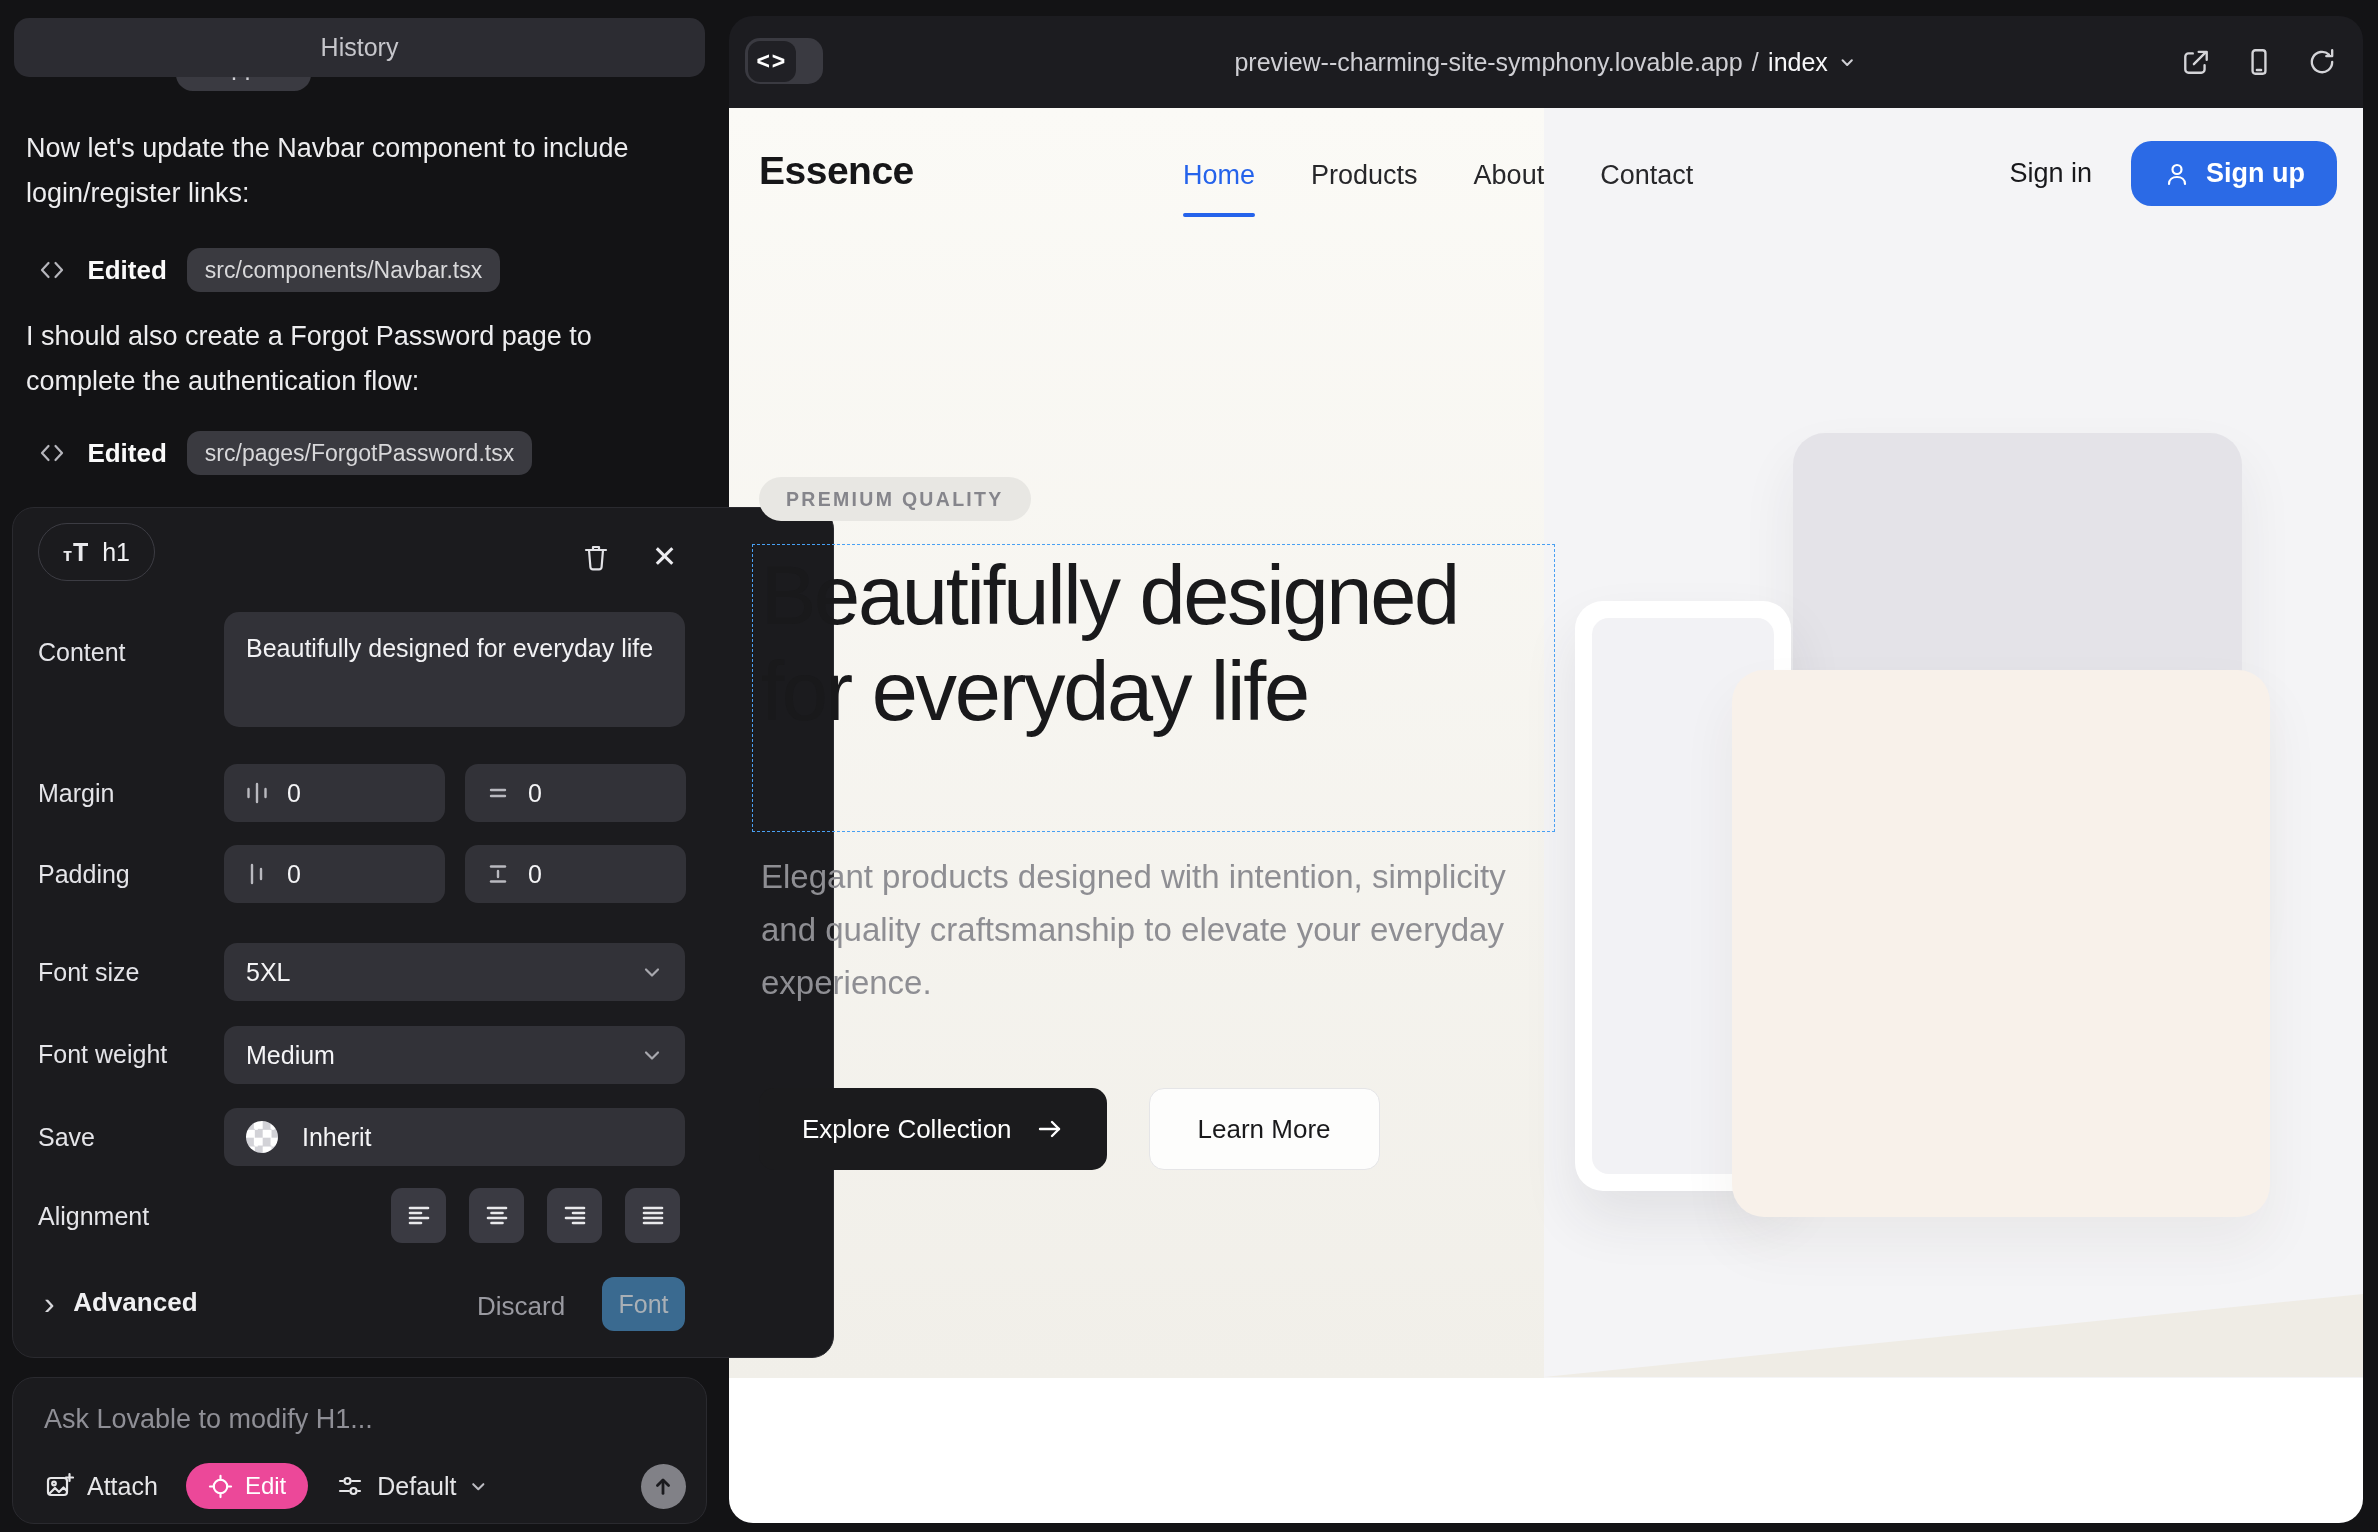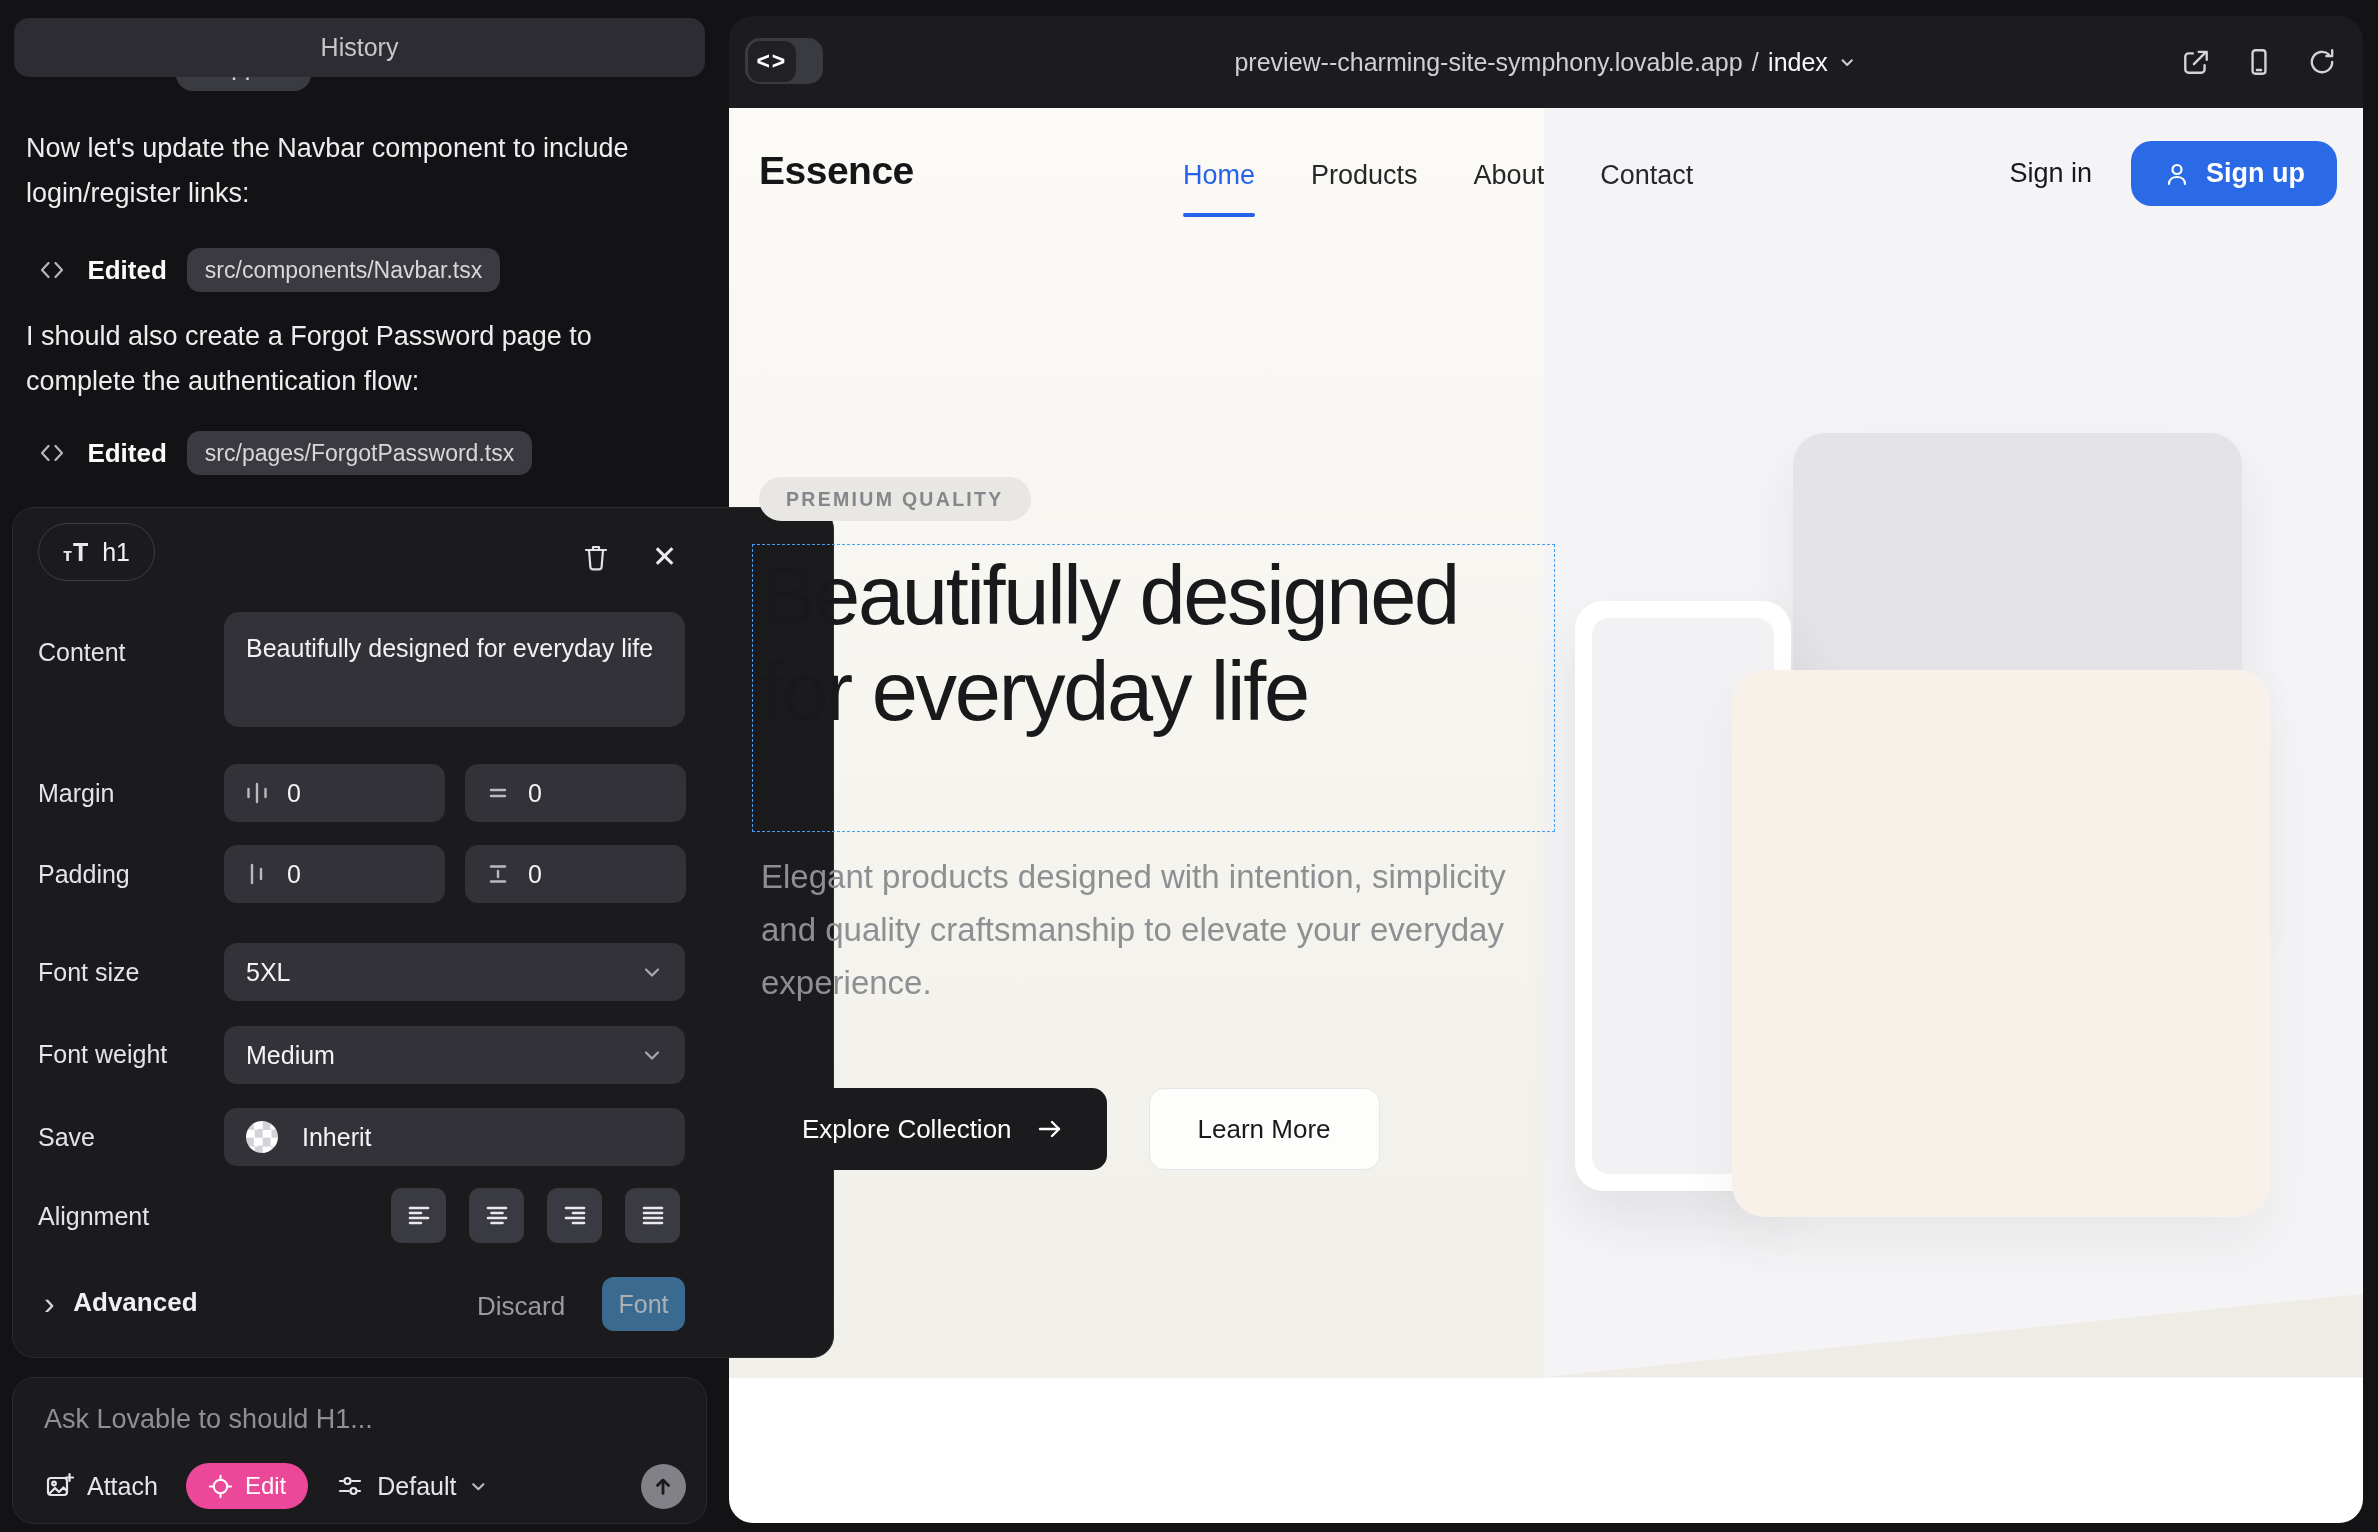--- a/index.html
+++ b/index.html
@@ -301,21 +301,21 @@
 
     <div class="advanced">
       <span class="caret">›</span>
       <span>Advanced</span>
     </div>
     <div class="discard">Discard</div>
     <div class="save">Font</div>
   </div>
 
   <div class="composer">
-    <div class="placeholder">Ask Lovable to should H1...</div>
+    <div class="placeholder">Ask Lovable to modify H1...</div>
     <div class="c-row">
       <div class="c-item">
         <span>
           <svg width="30" height="30" viewBox="0 0 30 30" fill="none" stroke="#e6e6e8" stroke-width="2.2" stroke-linecap="round" stroke-linejoin="round">
             <rect x="4" y="7" width="19" height="17" rx="3"></rect>
             <circle cx="10" cy="12.5" r="1.8"></circle>
             <path d="M5.5 22.5l5.5-5.5 4 4 4.5-4.5 3.5 3.5"></path>
             <path d="M25.5 3v7"></path>
               <path d="M22 6.5h7"></path>
           </svg>

